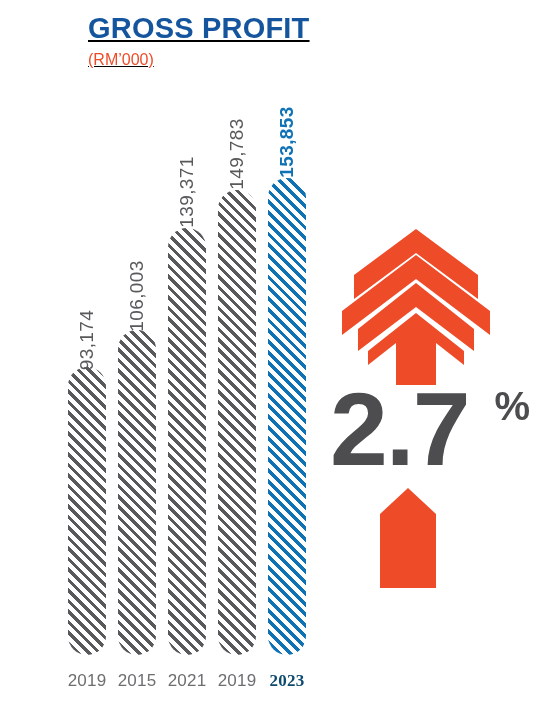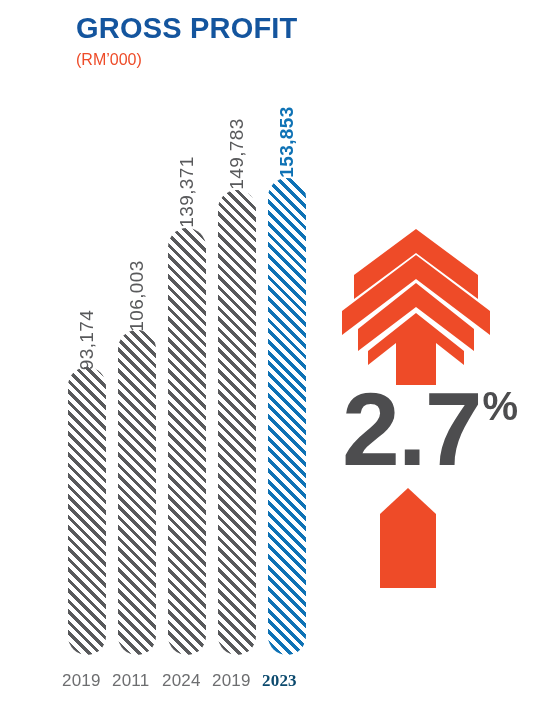--- a/index.html
+++ b/index.html
@@ -12,23 +12,24 @@
     height: 719px;
     position: relative;
     overflow: hidden;
     font-family: "Liberation Sans", sans-serif;
     -webkit-font-smoothing: antialiased;
   }
 
   
   #title-block {
     position: absolute;
-    left: 76px;
+    left: 88px;
     top: 14px;
     width: 300px;
+    text-decoration: underline;
   }
   #chart-title {
     font-size: 29px;
     font-weight: bold;
     color: #14559E;
     letter-spacing: 0.2px;
     line-height: 1.0;
     margin: 0;
     white-space: nowrap;
   }
@@ -88,20 +89,21 @@
   }
   .bar-value.highlight {
     color: #0E72B5;
     font-weight: bold;
   }
   .bar-year {
     position: absolute;
     bottom: 28px;
     left: 0;
     width: 50px;
+    text-align: center;
     font-size: 17px;
     color: #6D6E70;
     letter-spacing: 0.2px;
   }
   .bar-year.highlight {
     color: #0c4a6e;
     font-weight: bold;
     font-family: Liberation Serif, serif;
   }
 
@@ -121,21 +123,21 @@
     height: 160px;
   }
   #percent-row {
     position: absolute;
     left: 0;
     top: 155px;
     width: 200px;
     height: 105px;
     display: flex;
     align-items: flex-start;
-    justify-content: center;
+    justify-content: space-between;
   }
   #percent-value {
     font-size: 104px;
     font-weight: bold;
     color: #4D4D4F;
     line-height: 0.95;
     letter-spacing: -2px;
   }
   #percent-sign {
     font-size: 40px;
@@ -165,27 +167,27 @@
 
   <div class="bar-group" style="left:62px;">
     <div class="bar bar-gray" style="height:288px;"></div>
     <div class="bar-value" style="bottom:368px;">93,174</div>
     <div class="bar-year">2019</div>
   </div>
 
   <div class="bar-group" style="left:112px;">
     <div class="bar bar-gray" style="height:325px;"></div>
     <div class="bar-value" style="bottom:412px;">106,003</div>
-    <div class="bar-year">2011</div>
+    <div class="bar-year">2015</div>
   </div>
 
   <div class="bar-group" style="left:162px;">
     <div class="bar bar-gray" style="height:427px;"></div>
     <div class="bar-value" style="bottom:516px;">139,371</div>
-    <div class="bar-year">2024</div>
+    <div class="bar-year">2021</div>
   </div>
 
   <div class="bar-group" style="left:212px;">
     <div class="bar bar-gray" style="height:465px;"></div>
     <div class="bar-value" style="bottom:554px;">149,783</div>
     <div class="bar-year">2019</div>
   </div>
 
   <div class="bar-group" style="left:262px;">
     <div class="bar bar-blue" style="height:477px;"></div>

